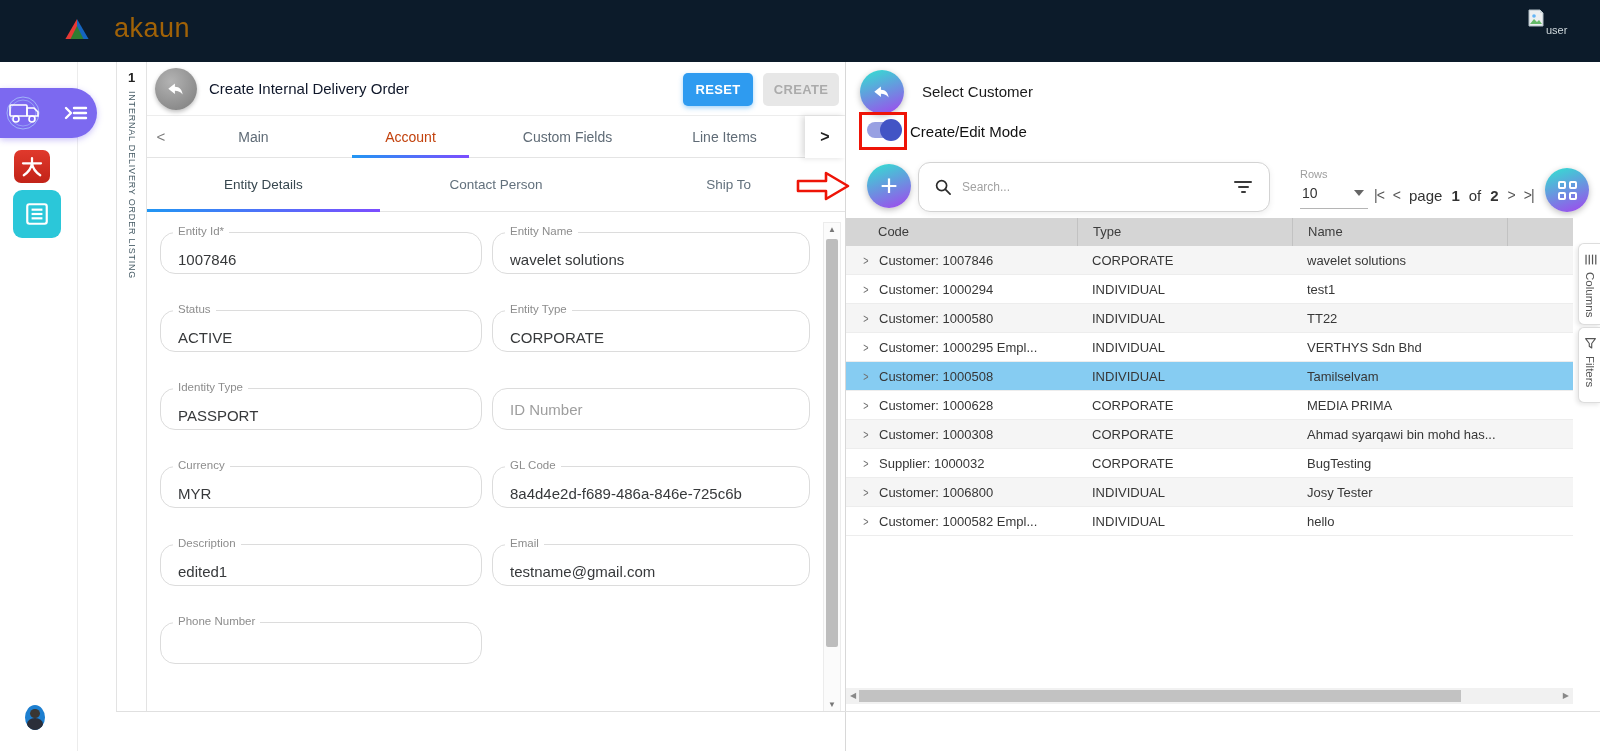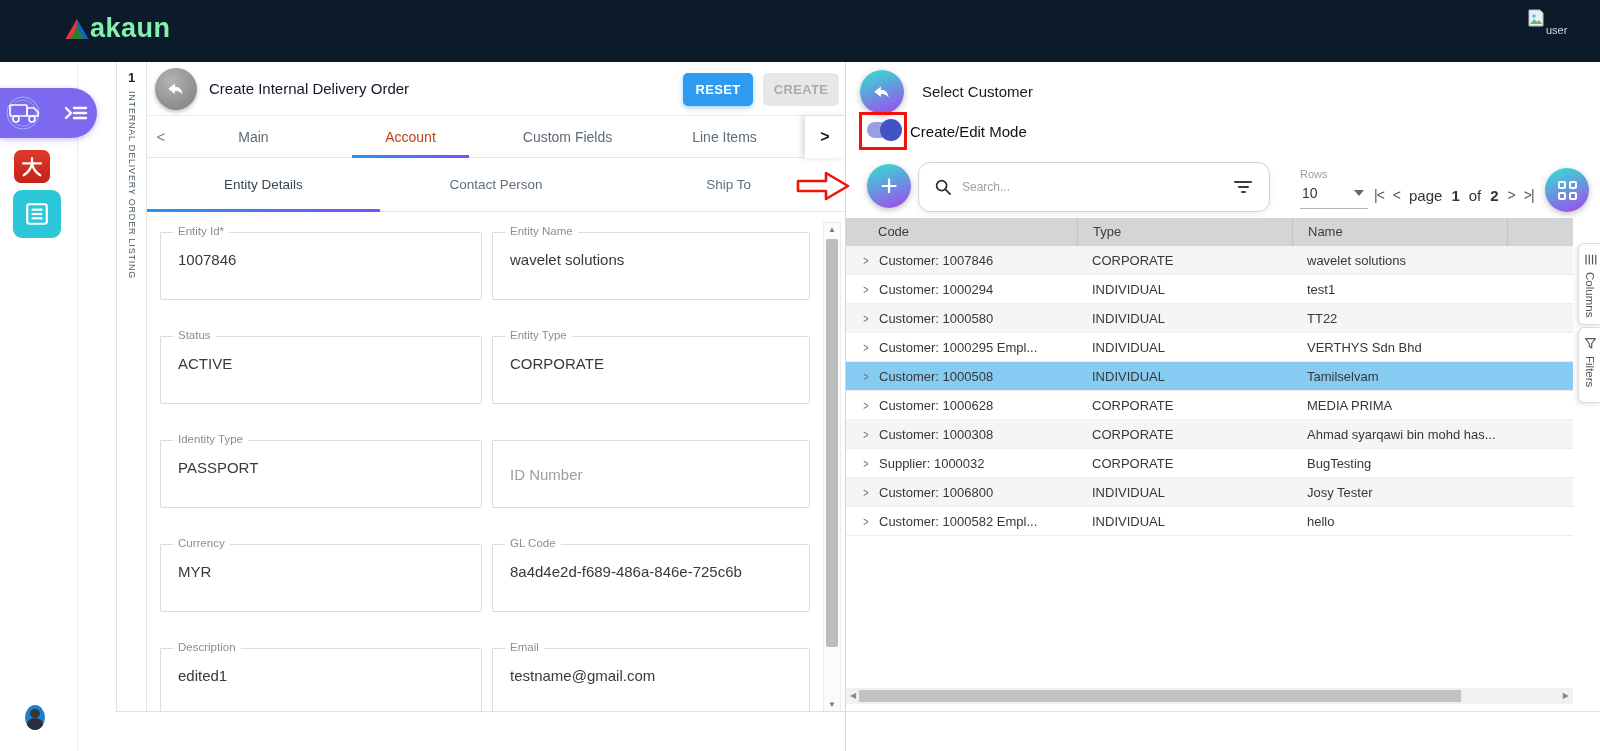--- a/index.html
+++ b/index.html
@@ -2,21 +2,21 @@
 <html><head>
 <meta charset="utf-8">
 <style>
   * { margin:0; padding:0; box-sizing:border-box; }
   html,body { width:1600px; height:751px; overflow:hidden; background:#fff;
     font-family:"Liberation Sans","DejaVu Sans",sans-serif; position:relative; }
 
   
   .hdr { position:absolute; left:0; top:0; width:1600px; height:62px; background:#0c1b2a; z-index:20; }
   .logo { position:absolute; left:64px; top:13px; display:flex; align-items:center; }
-  .logo-text { color:#86efac; font-size:27px; font-weight:bold; letter-spacing:.5px; margin-left:0; }
+  .logo-text { color:#a16207; font-size:27px; font-weight:normal; letter-spacing:.5px; margin-left:24px; }
   .user-broken { position:absolute; left:1526px; top:8px; width:60px; height:40px; color:#b0bec5; }
   .user-broken span { position:absolute; left:20px; top:16px; font-size:11px; color:#cfd8dc; }
 
   
   .sidebar { position:absolute; left:0; top:62px; width:78px; height:689px; background:#fff;
     border-right:1px solid #ececec; z-index:10; overflow:visible; }
   .pill { position:absolute; left:0; top:26px; width:97px; height:50px; background:#7c69f0;
     border-radius:0 26px 26px 0; box-shadow:0 2px 6px rgba(124,105,240,.4); display:flex; align-items:center; }
   .red-app { position:absolute; left:14px; top:88px; width:36px; height:33px; border-radius:7px;
     background:linear-gradient(180deg,#e0392c,#c22318); display:flex; align-items:center; justify-content:center; }
@@ -57,21 +57,21 @@
 
   .subtabs { position:relative; height:54px; border-bottom:1px solid #e4e4e4; display:flex; }
   .stab { width:33.333%; line-height:54px; text-align:center; font-size:13.5px; color:#62707c; position:relative; cursor:pointer; }
   .stab.active { color:#37474f; font-weight:500; }
   .stab.active::after { content:""; position:absolute; left:0; right:0; bottom:-1px; height:3.5px;
     background:linear-gradient(90deg,#2196f3,#7c4dff); }
 
   .formarea { position:absolute; left:0; top:151px; width:698px; height:499px; overflow:hidden;
     padding:19px 0 0 13px; }
   .fgrid { display:grid; grid-template-columns:322px 318px; column-gap:10px; row-gap:36px; }
-  .field { position:relative; height:68px; border:1px solid #dcdcdc; border-radius:1px; background:#fff; }
+  .field { position:relative; height:42px; border:1px solid #dcdcdc; border-radius:15px; background:#fff; }
   .flabel { position:absolute; top:-8px; left:12px; background:#fff; padding:0 5px; font-size:11.5px; color:#8d8d8d; }
   .fvalue { display:block; line-height:54px; padding:0 17px; font-size:15px; color:#37393b;
     white-space:nowrap; overflow:hidden; }
   .field.inset .flabel { top:50%; transform:translateY(-50%); left:17px; font-size:15px; color:#9e9e9e;
     background:transparent; padding:0; }
 
   .vscroll { position:absolute; left:676px; top:160px; width:18px; height:490px; background:#fbfbfb;
     border:1px solid #ececec; }
   .vscroll .arr { position:absolute; left:0; width:16px; text-align:center; font-size:8px; color:#777; }
   .vscroll .vthumb { position:absolute; left:2px; top:16px; width:12px; height:408px; background:#bdbdbd; border-radius:2px; }

